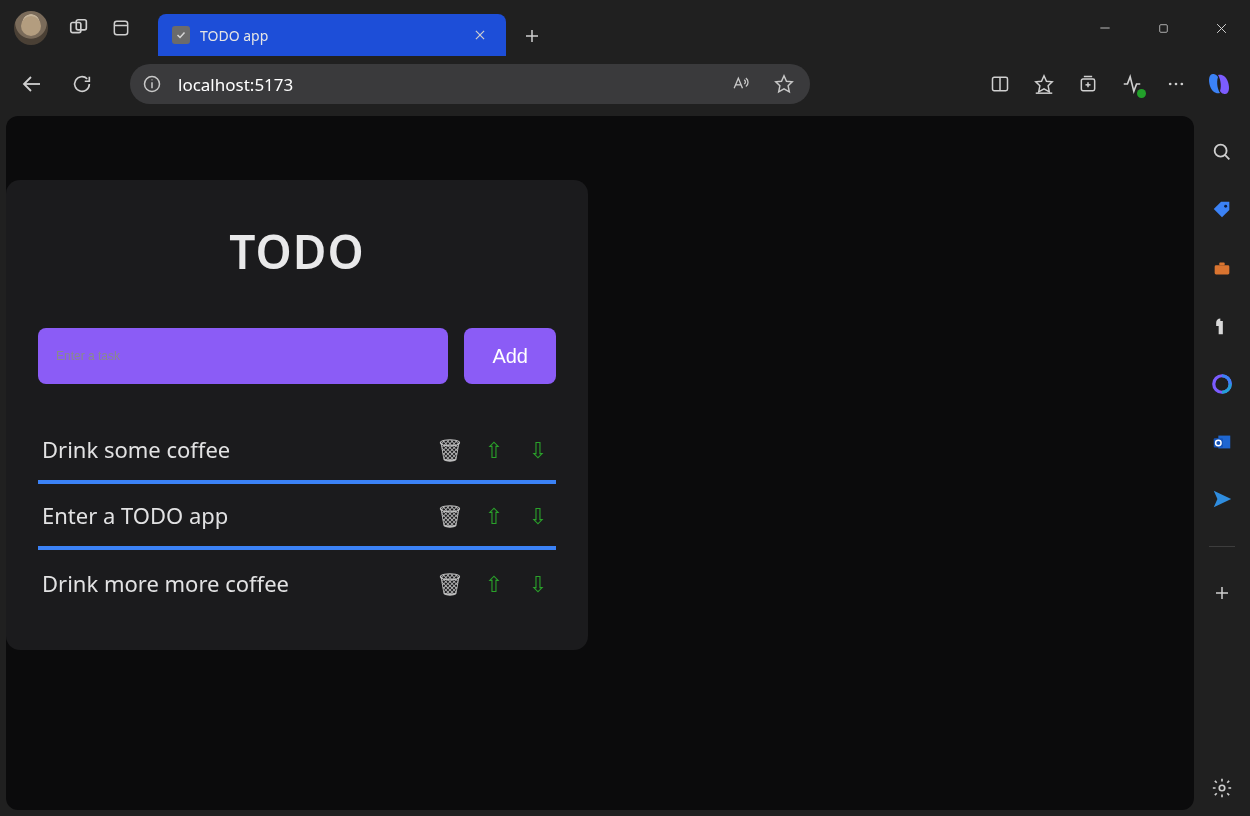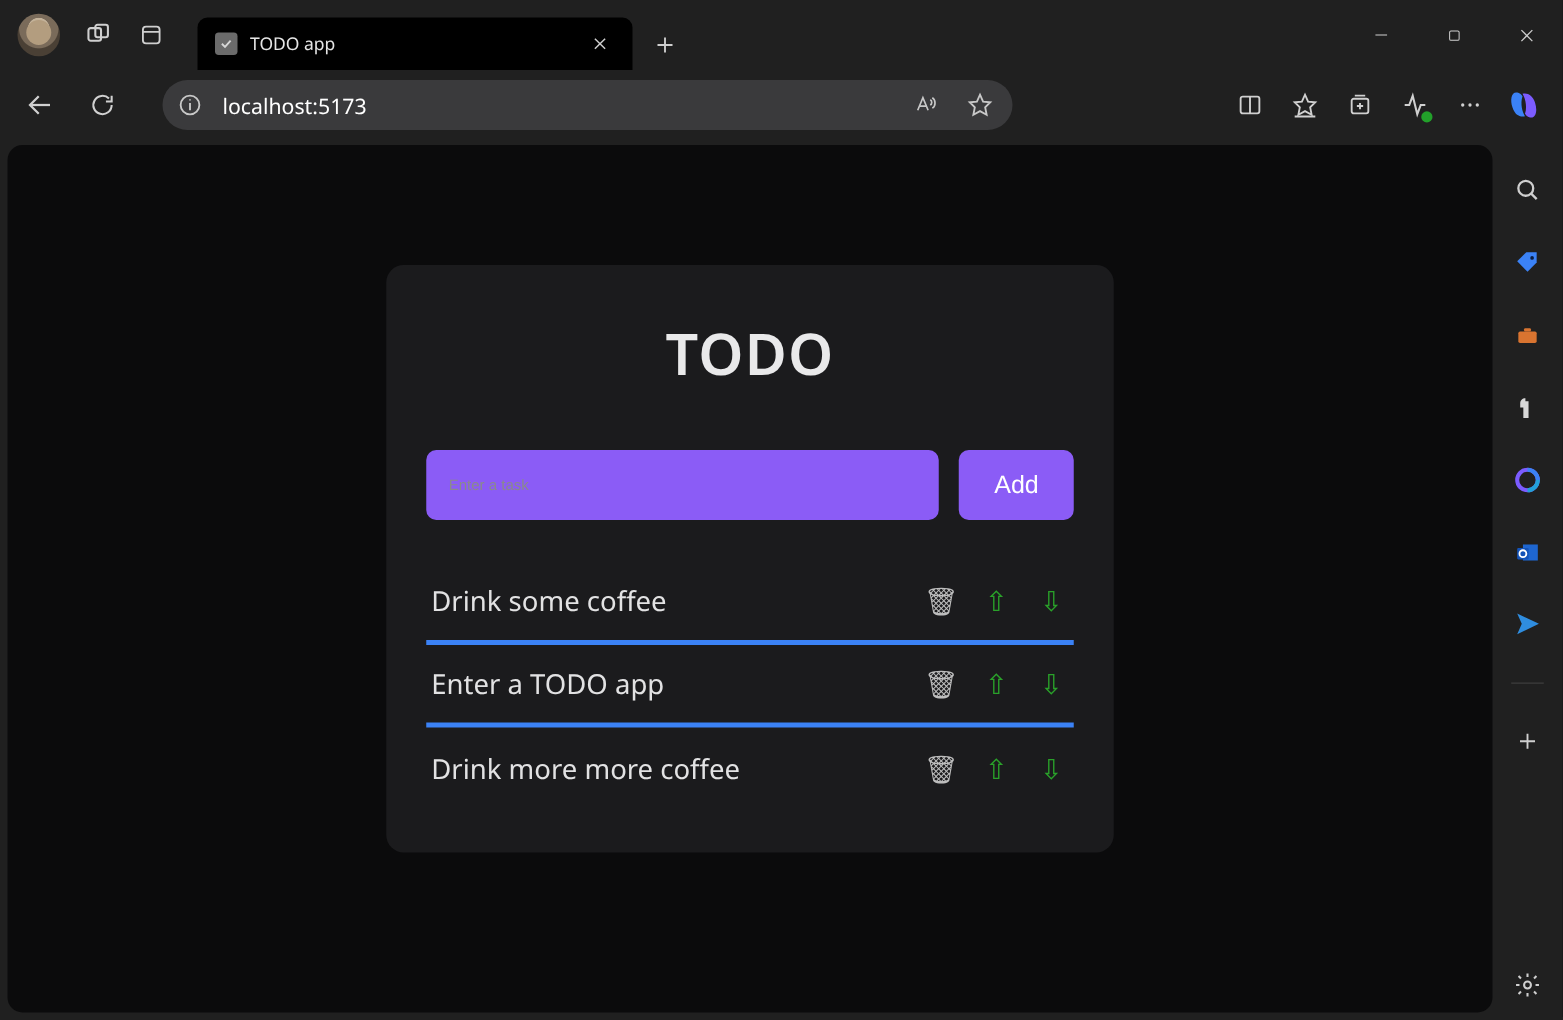--- a/index.html
+++ b/index.html
@@ -5,21 +5,21 @@
   * { box-sizing: border-box; margin: 0; padding: 0; }
   html, body { width: 1250px; height: 816px; background: #202020; font-family: "Segoe UI", system-ui, sans-serif; color: #e5e5e5; overflow: hidden; }
 
   
   .titlebar { height: 56px; display: flex; align-items: center; background: #202020; }
   .titlebar .left-icons { display: flex; align-items: center; gap: 20px; padding: 0 14px; }
   .avatar { width: 34px; height: 34px; border-radius: 50%; background: radial-gradient(circle at 50% 35%, #c4b39a 0%, #c4b39a 30%, #7a6b5a 32%, #7a6b5a 55%, #4a4035 58%); position: relative; overflow: hidden; }
   .avatar::after { content:""; position:absolute; top:5px; left:7px; width:20px; height:20px; border-radius:50%; background:#b39d7f; }
   .title-icon { width: 22px; height: 22px; color: #cfcfcf; display:flex; align-items:center; justify-content:center; }
   .tabs { display: flex; align-items: flex-end; height: 100%; margin-left: 12px; }
-  .tab { height: 42px; min-width: 348px; display: flex; align-items: center; gap: 10px; padding: 0 14px; background: #000000; border-radius: 8px 8px 0 0; color: #e5e5e5; font-size: 14px; position:relative; margin-bottom:0; }
+  .tab { height: 42px; min-width: 348px; display: flex; align-items: center; gap: 10px; padding: 0 14px; background: #1d4ed8; border-radius: 8px 8px 0 0; color: #e5e5e5; font-size: 14px; position:relative; margin-bottom:0; }
   .tab .favicon { width: 18px; height: 18px; border-radius: 3px; background: #6b6b6b; display:flex; align-items:center; justify-content:center; }
   .tab .favicon svg { width: 12px; height: 12px; }
   .tab .tab-title { flex: 1; }
   .tab .close { width: 24px; height: 24px; border-radius: 4px; display:flex; align-items:center; justify-content:center; color:#cfcfcf; }
   .new-tab { width: 40px; height: 40px; margin-left: 6px; display:flex; align-items:center; justify-content:center; color:#cfcfcf; }
   .win-controls { margin-left: auto; display:flex; align-items:center; }
   .win-btn { width:58px; height:56px; display:flex; align-items:center; justify-content:center; color:#cfcfcf; }
 
   
   .toolbar { height: 56px; display:flex; align-items:center; padding: 0 12px; gap: 10px; background:#202020; }
@@ -27,21 +27,21 @@
   .addressbar { flex: 0 0 680px; height: 40px; background:#3a3a3c; border-radius:20px; display:flex; align-items:center; padding:0 8px 0 4px; gap:8px; }
   .addr-icon { width:36px; height:36px; display:flex; align-items:center; justify-content:center; color:#c8c8c8; }
   .addr-text { flex:1; font-size:17px; color:#c8c8c8; display:flex; align-items:baseline; }
   .addr-host { color:#ffffff; }
   .addr-port { color:#ffffff; }
   .tb-right { margin-left:auto; display:flex; align-items:center; gap:4px; }
   .copilot { width:38px; height:38px; border-radius:50%; display:flex; align-items:center; justify-content:center; }
 
   
   .workspace { display:flex; height: calc(816px - 56px - 56px); }
-  .viewport { flex:1; margin:4px 0 6px 6px; background:#0b0b0c; border-radius:12px; display:flex; align-items:flex-start; justify-content:center; padding-top:96px; }
+  .viewport { flex:1; margin:4px 0 6px 6px; background:#0b0b0c; border-radius:12px; display:flex; align-items:flex-start; justify-content:flex-start; padding-top:64px; }
   .sidebar { width:56px; display:flex; flex-direction:column; align-items:center; padding-top:26px; gap:30px; }
   .side-icon { width:28px; height:28px; display:flex; align-items:center; justify-content:center; color:#cfcfcf; }
   .side-divider { width:26px; height:1px; background:#3d3d3d; margin:2px 0; }
   .side-spacer { flex:1; }
 
   
   .card { width:582px; background:#1b1b1d; border-radius:14px; padding:40px 32px 34px; }
   .card h1 { text-align:center; font-size:46px; font-weight:600; letter-spacing:1px; color:#e9e9ea; margin-bottom:46px; }
   .add-row { display:flex; gap:16px; margin-bottom:34px; }
   .task-input { flex:1; height:56px; background:#8b5cf6; border:none; border-radius:8px; color:#e5e5e5; font-size:12px; padding:0 18px; outline:none; }

